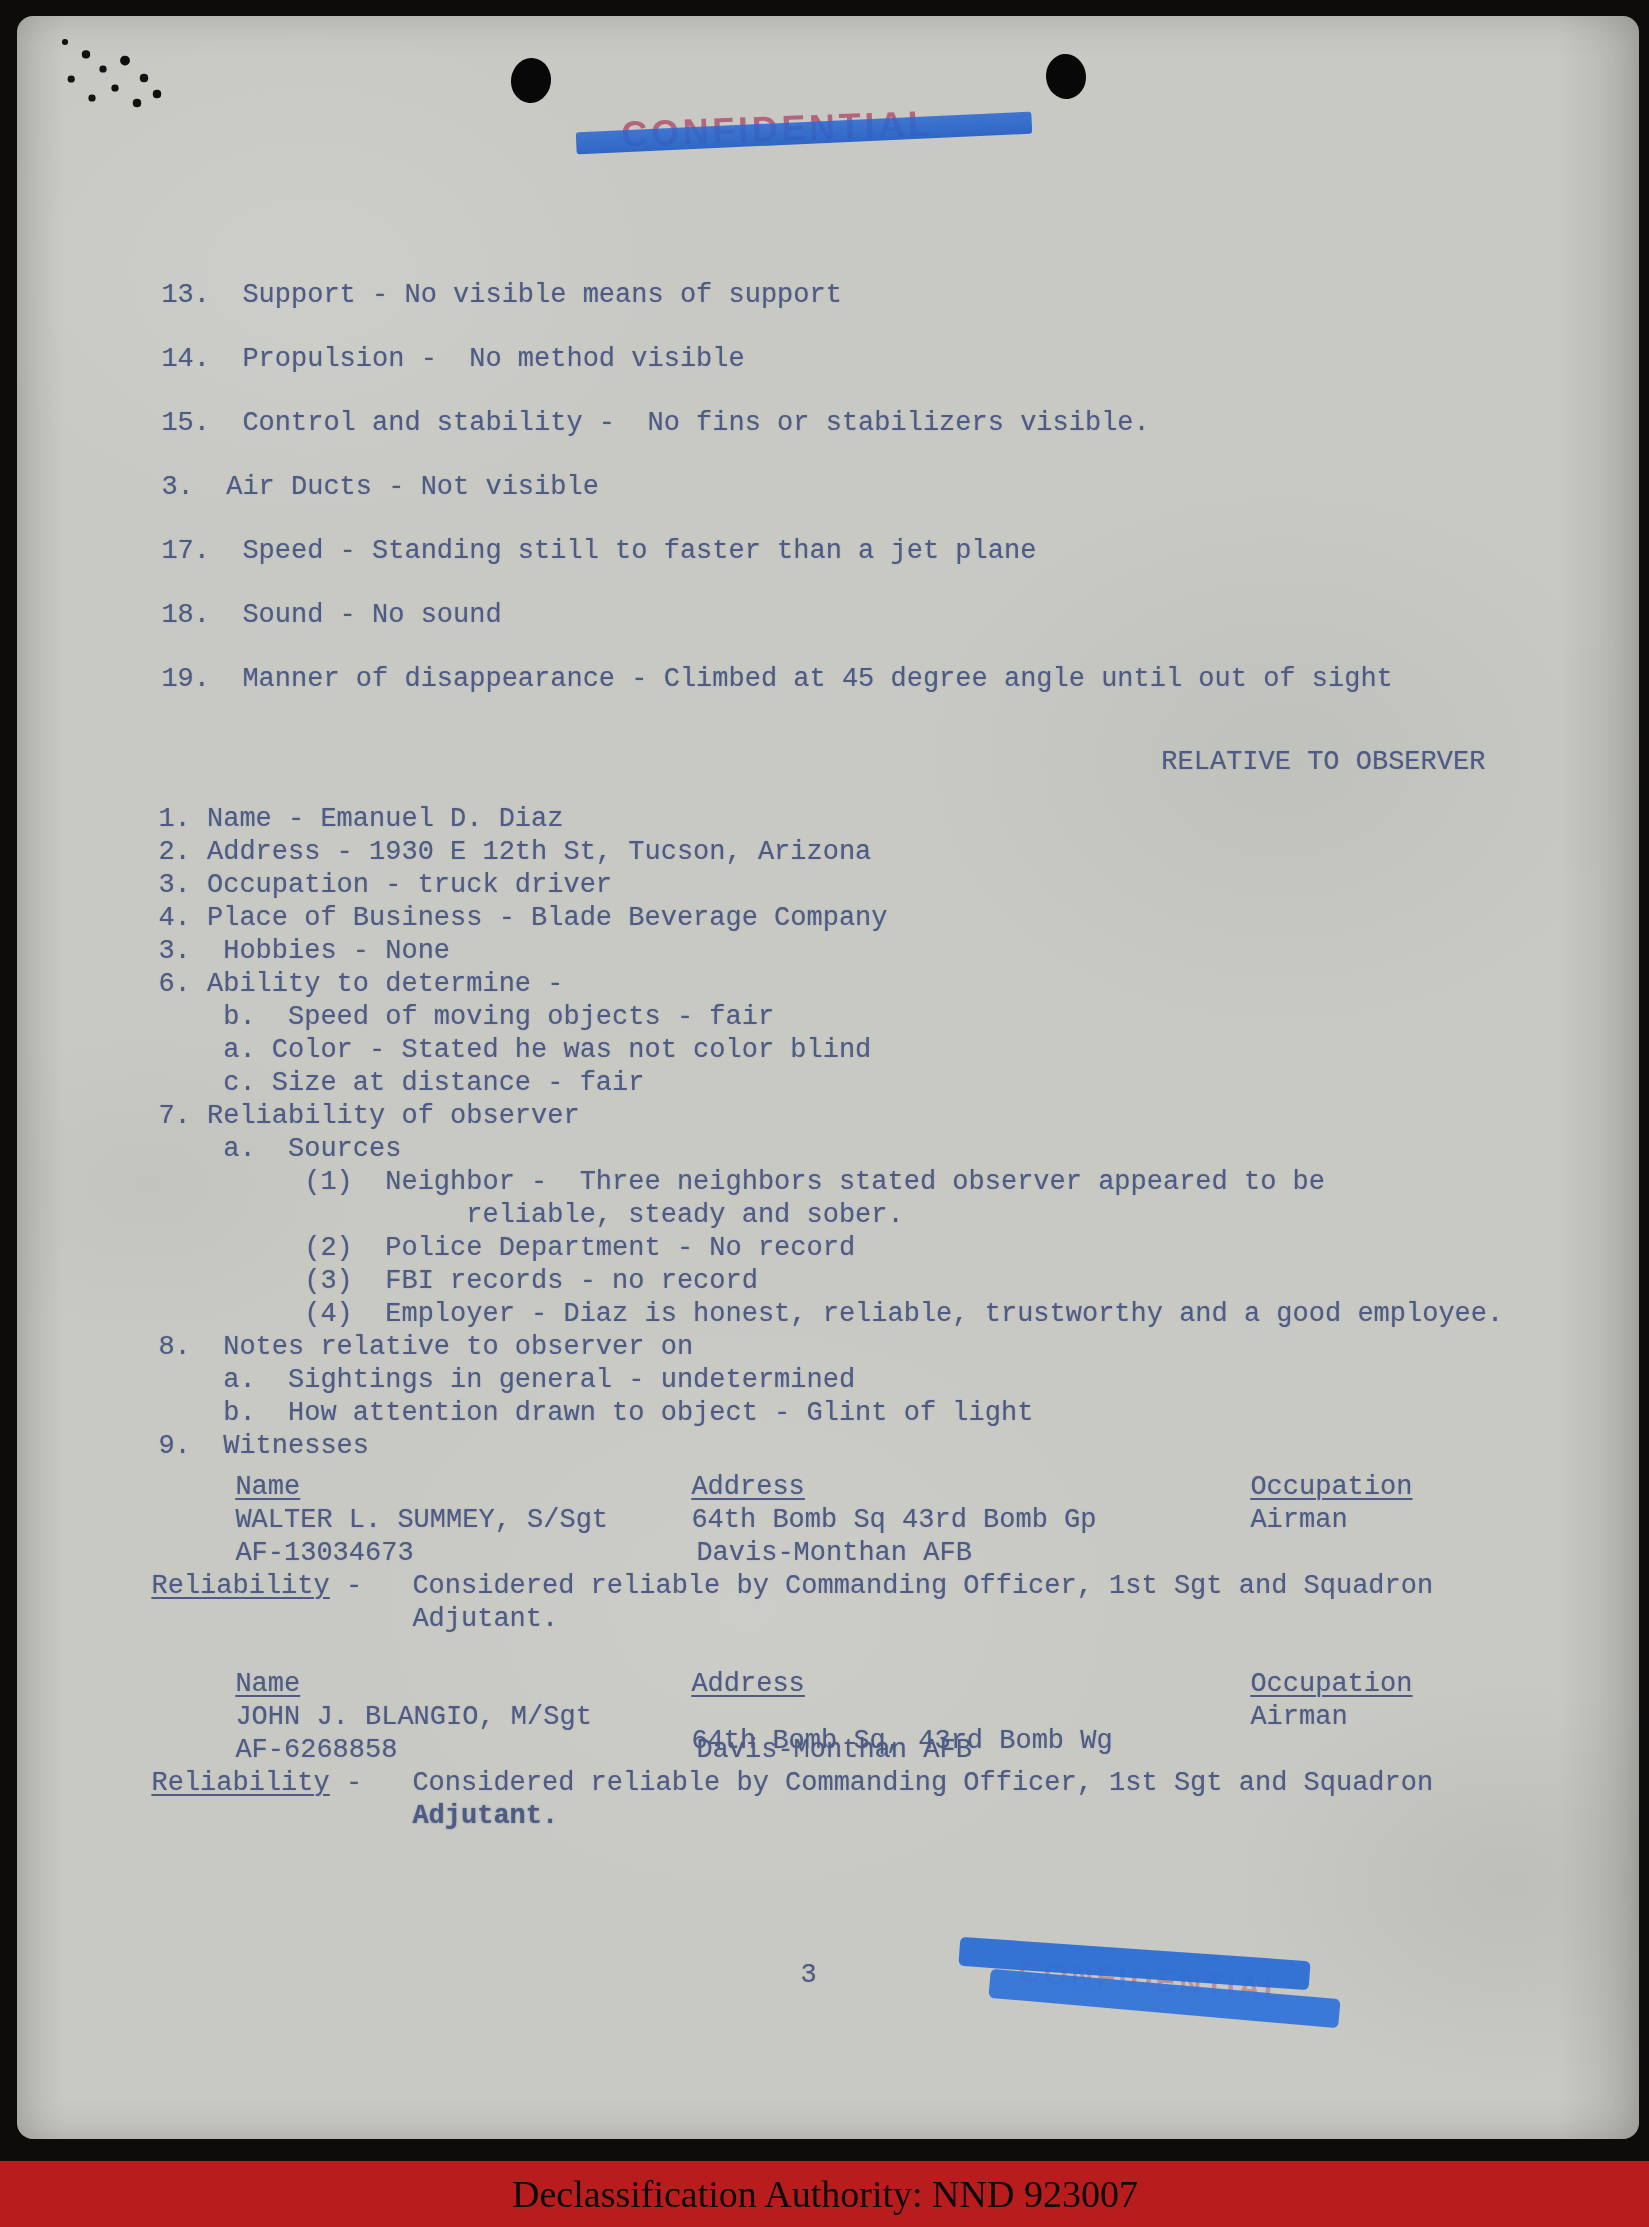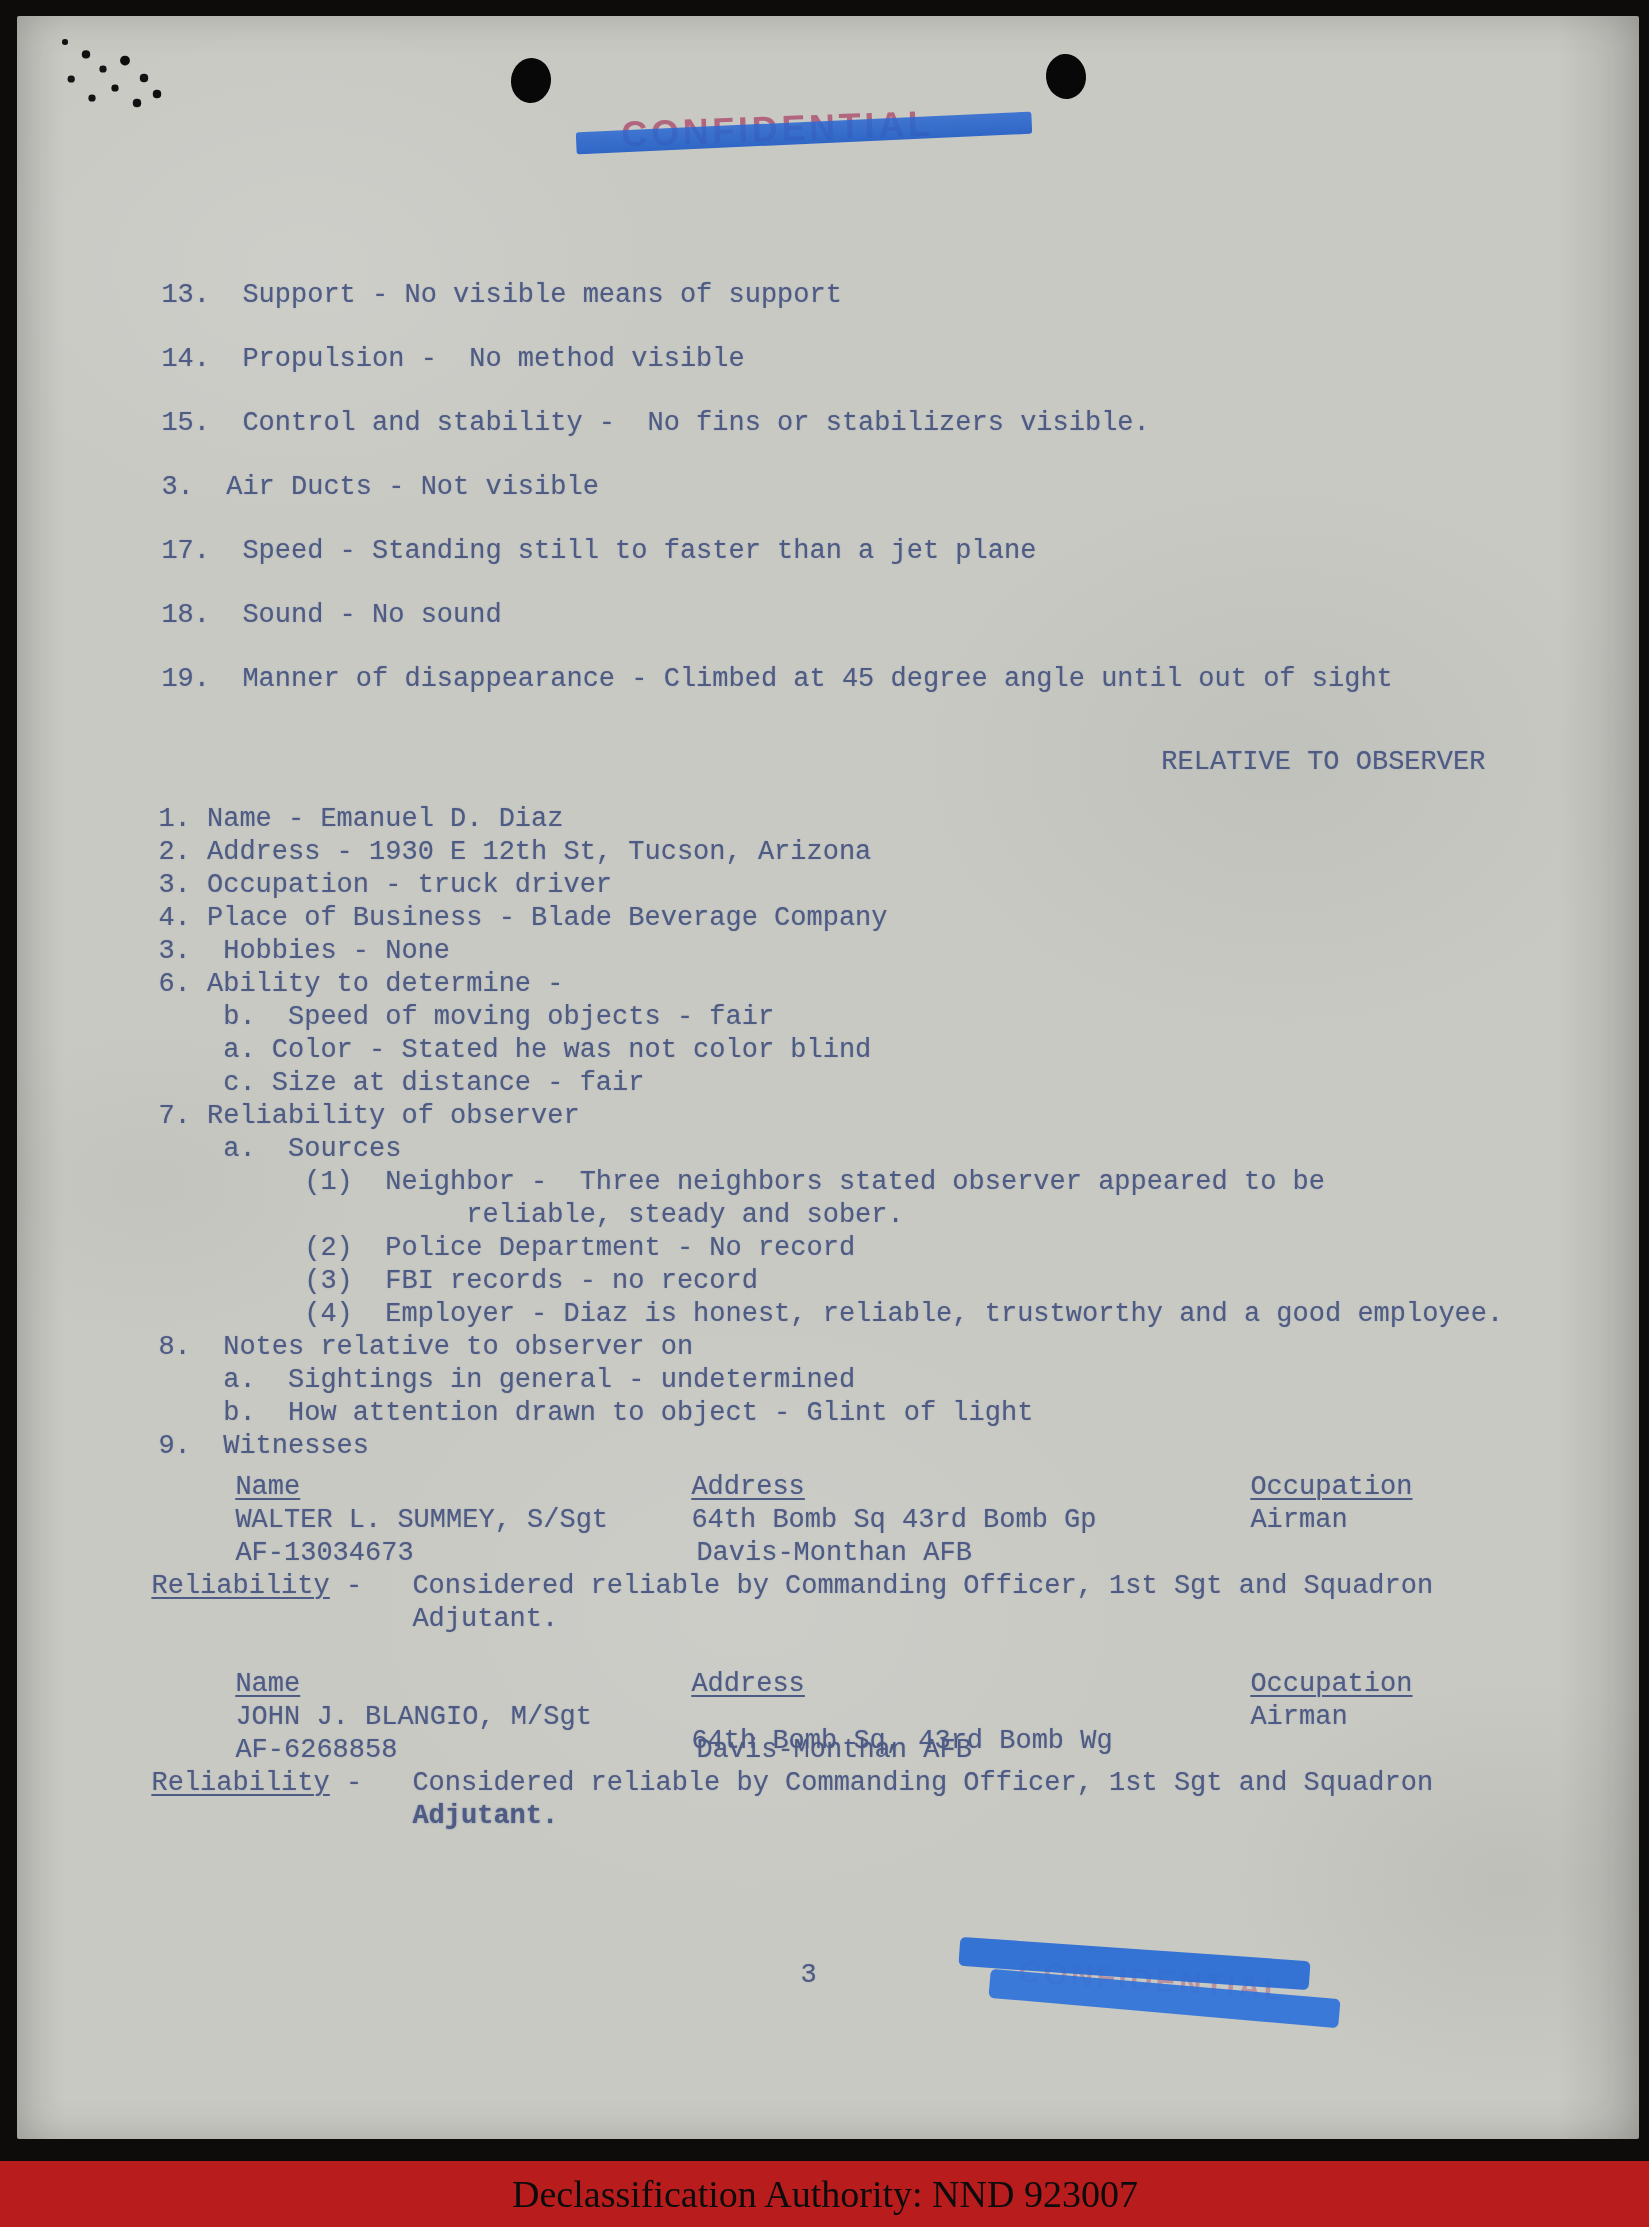--- a/index.html
+++ b/index.html
@@ -11,21 +11,21 @@
   .paper {
     position:absolute; left:17.4px; top:15.5px; width:1622px; height:2123px;
     background-color:#c8c9c3;
     background-image:
       radial-gradient(ellipse 559px 404px at 18% 12%, rgba(255,255,255,0.10), transparent 65%),
       radial-gradient(ellipse 621px 466px at 78% 35%, rgba(110,115,112,0.09), transparent 60%),
       radial-gradient(ellipse 683px 528px at 45% 75%, rgba(255,255,255,0.08), transparent 60%),
       radial-gradient(ellipse 466px 341px at 92% 88%, rgba(95,100,96,0.10), transparent 60%),
       radial-gradient(ellipse 372px 261px at 8% 55%, rgba(120,124,118,0.07), transparent 60%),
       linear-gradient(to right, rgba(0,0,0,0.07), transparent 3%, transparent 95%, rgba(0,0,0,0.12));
-    border-radius:2px;
+    border-radius:16px;
     box-shadow: inset 0 0 37px rgba(60,60,55,0.25);
     overflow:hidden;
   }
   .typed {
     color:#4e5b84;
     font-size:27px;
     white-space:pre;
     text-shadow:0 0 1.2px rgba(78,91,132,0.45);
   }
   .speckles {

